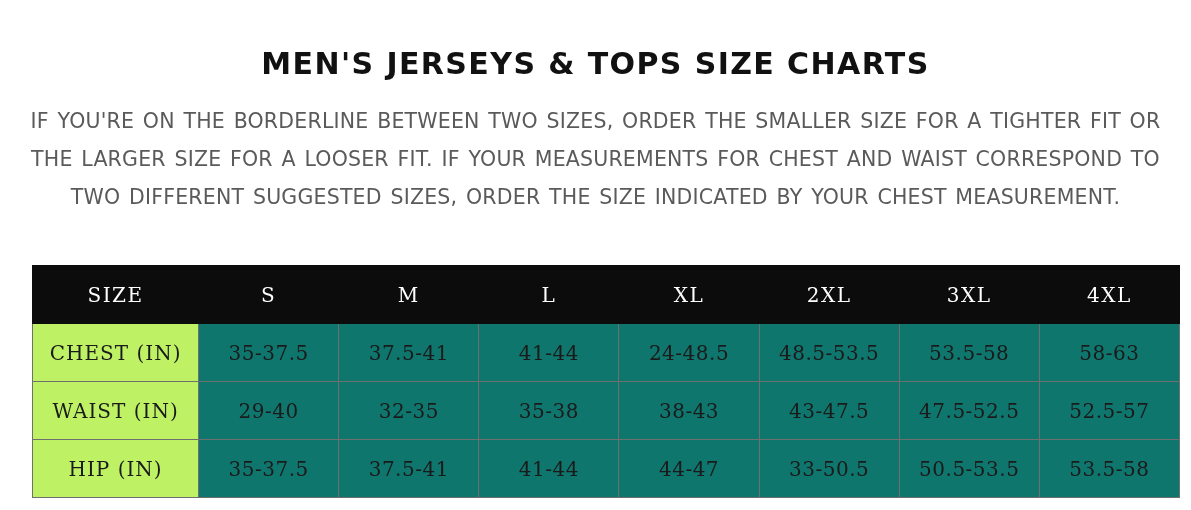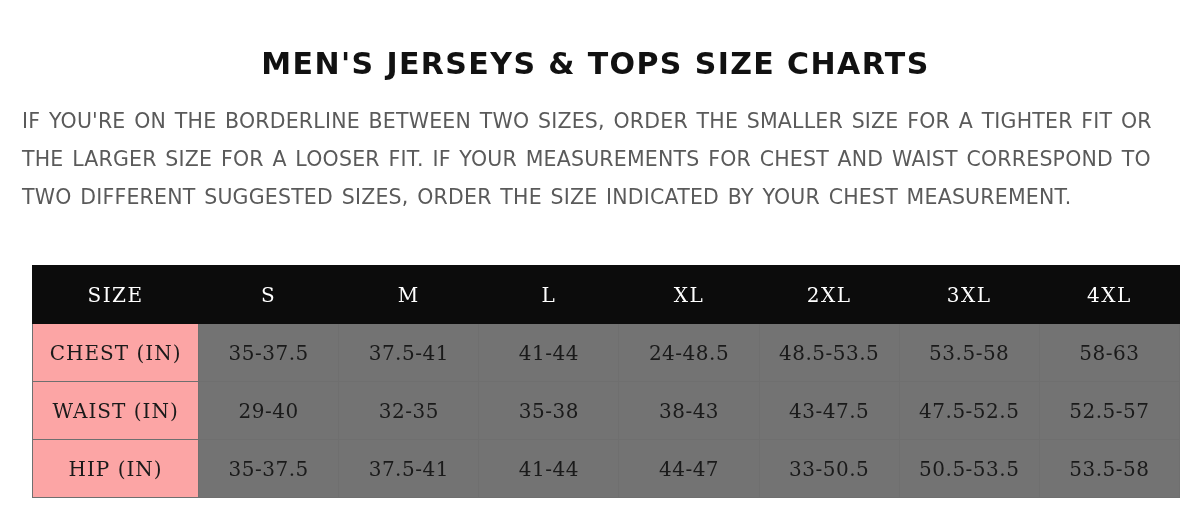--- a/index.html
+++ b/index.html
@@ -34,21 +34,21 @@
     line-height: 40px;
   }
   .intro {
     font-family: "DejaVu Sans", sans-serif;
     font-size: 20.5px;
     letter-spacing: 0.2px;
     color: #5a5a5a;
     line-height: 38px;
     margin: 0;
     padding: 18px 22px 0 22px;
-    text-align: left;
+    text-align: center;
     text-transform: uppercase;
     word-spacing: 2px;
   }
   .table-wrap {
     position: absolute;
     left: 32px;
     top: 254px;
     width: 1148px;
   }
   table.size-chart {
@@ -68,27 +68,27 @@
     letter-spacing: 0.5px;
   }
   table.size-chart thead th {
     background: #0c0c0c;
     color: #ffffff;
     border-color: #0c0c0c;
     font-weight: normal;
     letter-spacing: 1.5px;
   }
   table.size-chart tbody th {
-    background: #fca5a5;
+    background: #bef264;
     color: #1a1a1a;
     font-weight: normal;
     letter-spacing: 1px;
   }
   table.size-chart tbody td {
-    background: #737373;
+    background: #0f766e;
     color: #1a1a1a;
   }
   col.label-col { width: 166px; }
   col.data-col { width: 140px; }
 </style>
 </head>
 <body>
 
 <div class="page">
 

